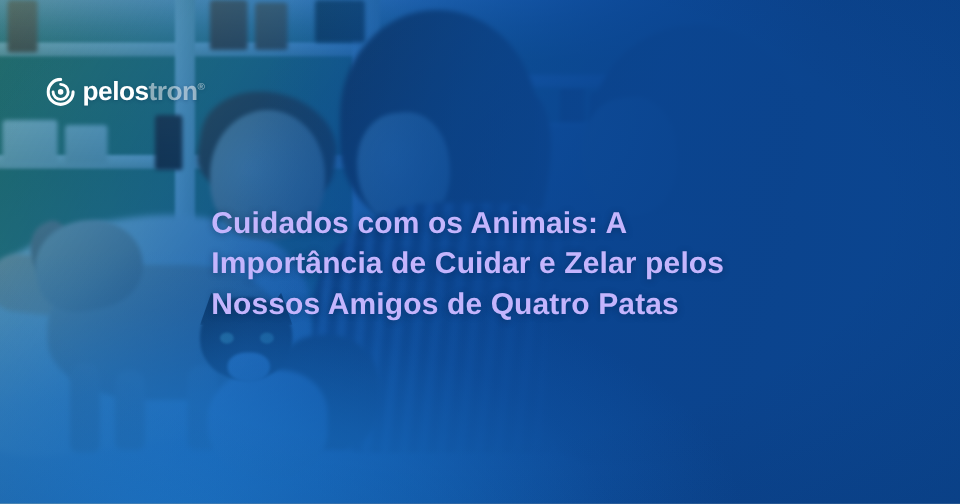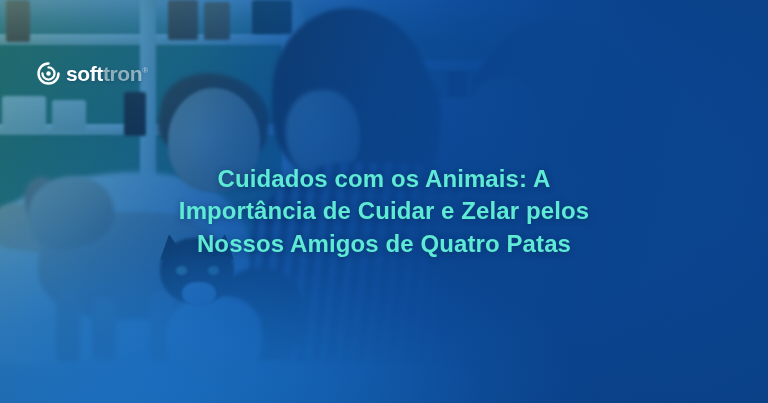--- a/index.html
+++ b/index.html
@@ -445,22 +445,21 @@
 
   
   .headline {
     position: absolute;
     left: 50%;
     transform: translateX(-50%);
     top: 163px;
     width: 430px;
     z-index: 6;
     margin: 0;
-    text-align: center;
-    color: #5eead4;
+    color: #c4b5fd;
     font-size: 24px;
     font-weight: 700;
     line-height: 1.35;
     letter-spacing: 0.1px;
     text-shadow: 0 1px 6px rgba(3,30,66,0.45);
   }
 </style>
 </head>
 <body>
 
@@ -536,18 +535,18 @@
   <div class="tint plate"></div>
   <div class="tint lowerlift"></div>
   <div class="tint vignette"></div>
 
   <div class="logo">
     <svg class="logo-mark" viewBox="0 0 48 48">
       <path d="M24 3.2A20.8 20.8 0 1 0 44.8 24" fill="none" stroke="#ffffff" stroke-width="5.2" stroke-linecap="round"></path>
       <path d="M24 11.4A12.6 12.6 0 1 1 11.4 24" fill="none" stroke="#ffffff" stroke-width="4.8" stroke-linecap="round"></path>
       <circle cx="24" cy="24" r="4.6" fill="#ffffff"></circle>
     </svg>
-    <span class="logo-word"><span class="w-tron">soft</span><span class="w-soft">tron</span><span class="w-tm">®</span></span>
+    <span class="logo-word"><span class="w-tron">pelos</span><span class="w-soft">tron</span><span class="w-tm">®</span></span>
   </div>
 
   <h1 class="headline">Cuidados com os Animais: A Importância de Cuidar e Zelar pelos Nossos Amigos de Quatro Patas</h1>
 
 </div>
 
 </body></html>

